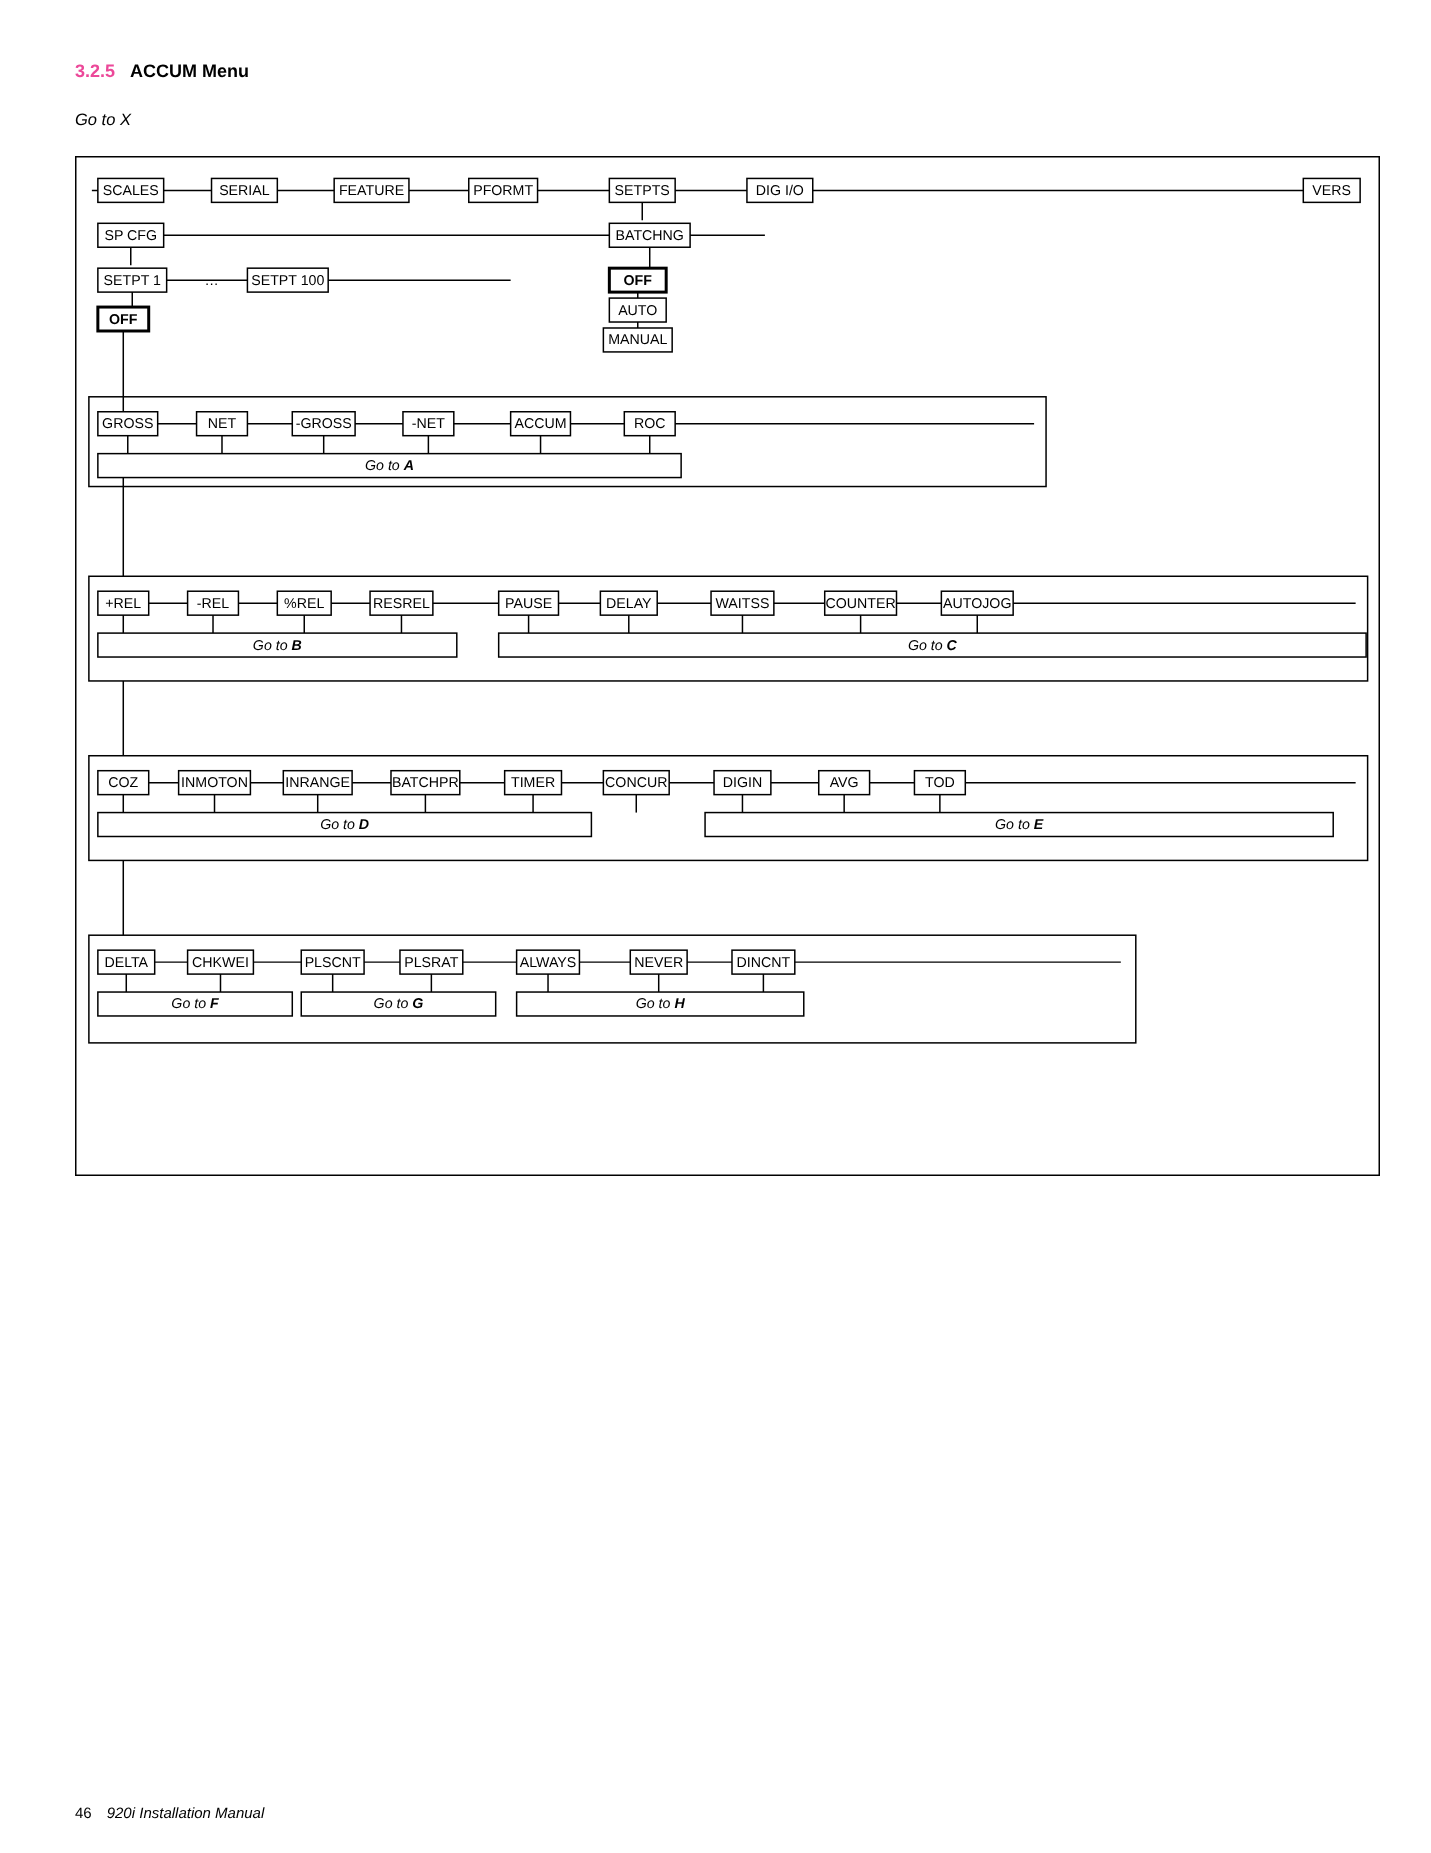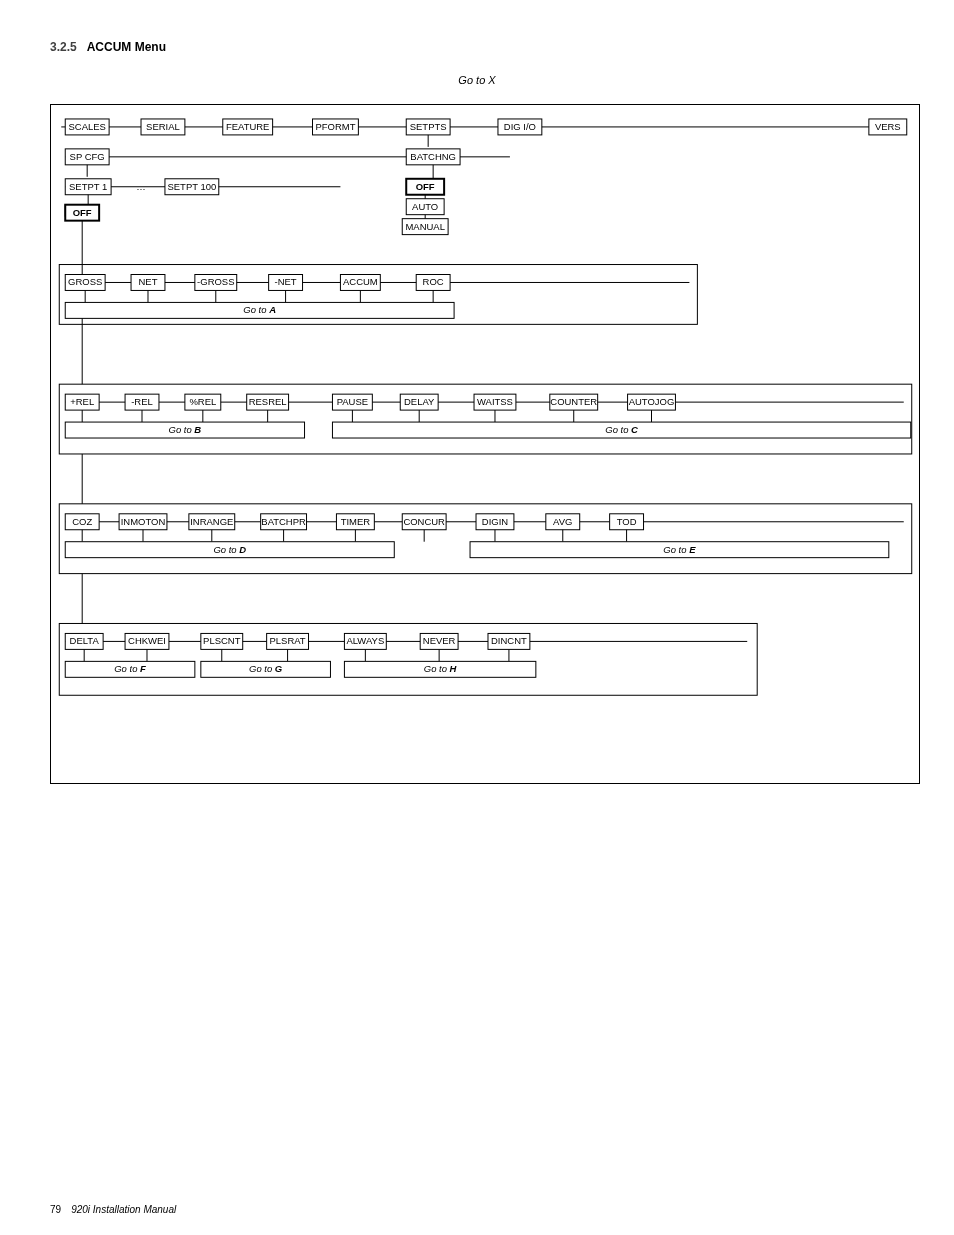--- a/index.html
+++ b/index.html
@@ -16,24 +16,23 @@
       padding: 40px 50px 40px 50px;
     }
     .section-heading {
       font-size: 12px;
       font-weight: bold;
       margin-bottom: 20px;
       display: flex;
       gap: 10px;
       align-items: baseline;
     }
-    .section-num { color: #404040; }
+    .section-num { color: #ec4899; }
     .goto-x {
       font-style: italic;
-      text-align: center;
       margin-bottom: 18px;
       font-size: 11px;
     }
 
     
     .main-svg {
       display: block;
     }
 
     
@@ -301,16 +300,16 @@
     <rect x="294" y="558" width="192" height="16" fill="#fff" stroke="#000" stroke-width="1"></rect>
     <text x="390" y="569" text-anchor="middle" font-style="italic">Go to <tspan font-weight="bold">H</tspan></text>
 
     <line x1="31" y1="214" x2="31" y2="280" stroke="#000" stroke-width="1"></line>
     <line x1="31" y1="350" x2="31" y2="400" stroke="#000" stroke-width="1"></line>
     <line x1="31" y1="470" x2="31" y2="520" stroke="#000" stroke-width="1"></line>
 
   </svg>
 
   <div class="footer">
-    <span class="footer-page">79</span>
+    <span class="footer-page">46</span>
     <span class="footer-title">920i Installation Manual</span>
   </div>
 </div>
 
 </body></html>

